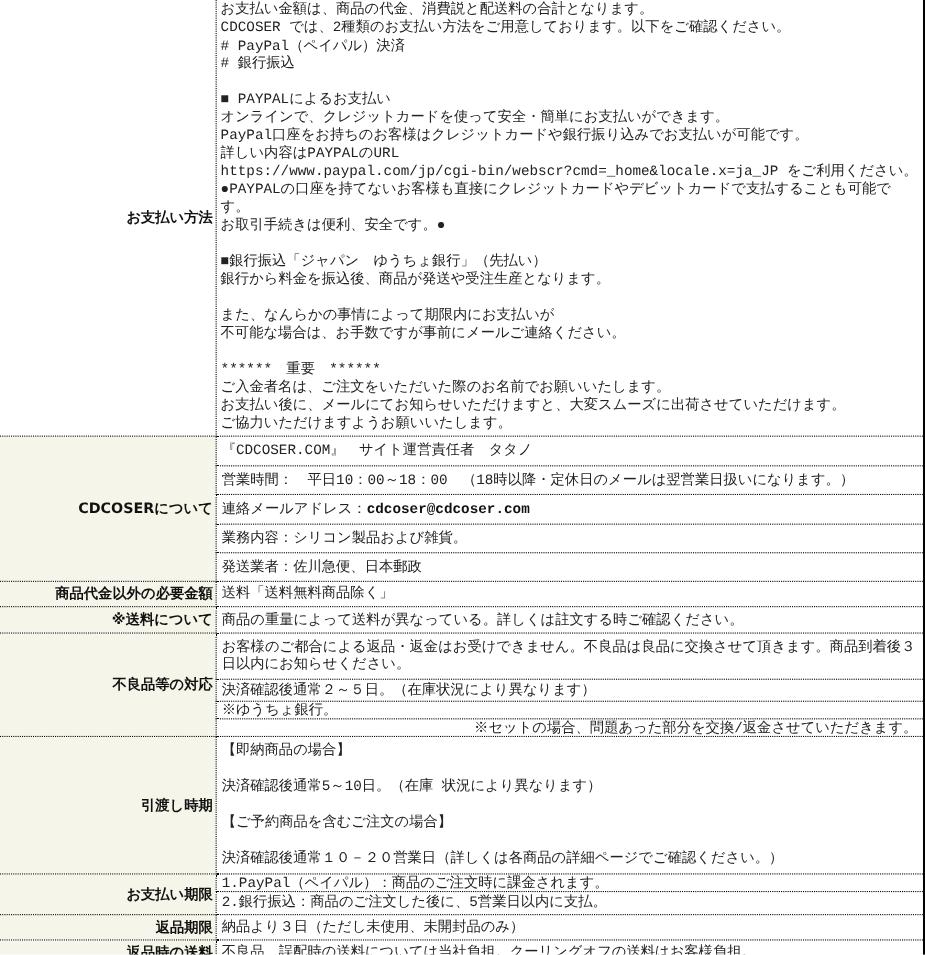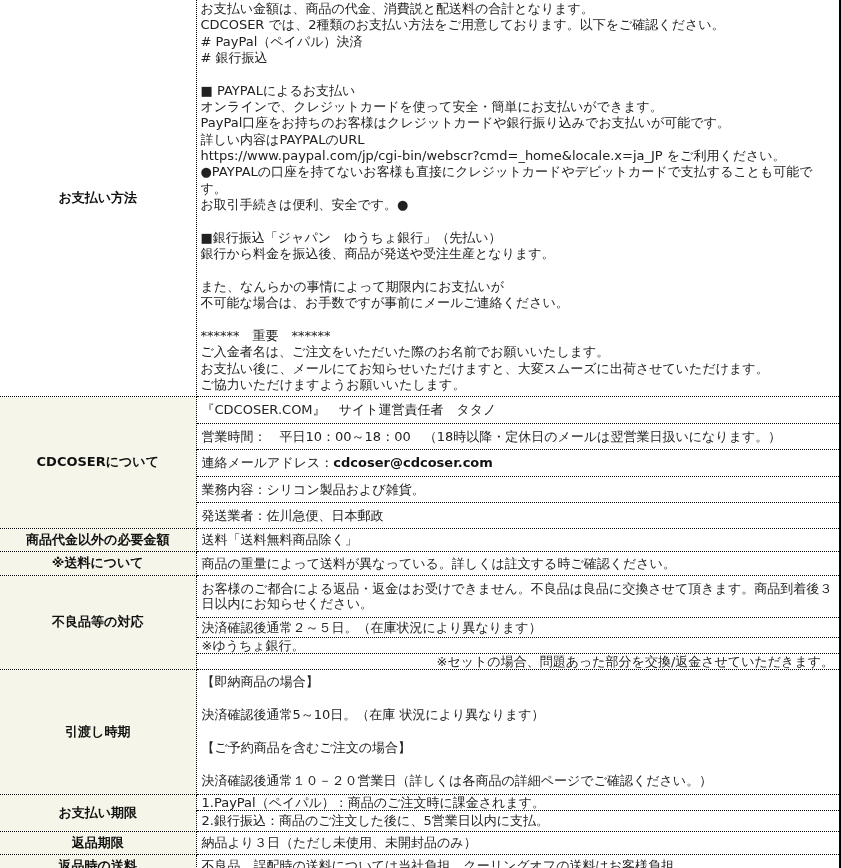--- a/index.html
+++ b/index.html
@@ -25,25 +25,25 @@
   }
   .col-head { width: 196px; }
   th, td {
     border: 1px dotted #000;
     overflow: hidden;
     box-sizing: border-box;
   }
   tr:first-child > th, tr:first-child > td { border-top: none; }
   tr:last-child > th, tr:last-child > td { border-bottom: none; }
   th.head { border-left: none; }
-  td.content { border-right: none; }
+  td.content { border-right: none; font-family: Liberation Mono, monospace; }
   th.head {
     background: #f5f5e9;
     font-weight: bold;
-    text-align: center;
+    text-align: right;
     vertical-align: middle;
     padding: 2px;
     font-size: 13px;
     color: #111;
   }
   th.white-head { background: #ffffff; }
   td.content {
     background: #ffffff;
     padding: 3px 5px;
     vertical-align: middle;

